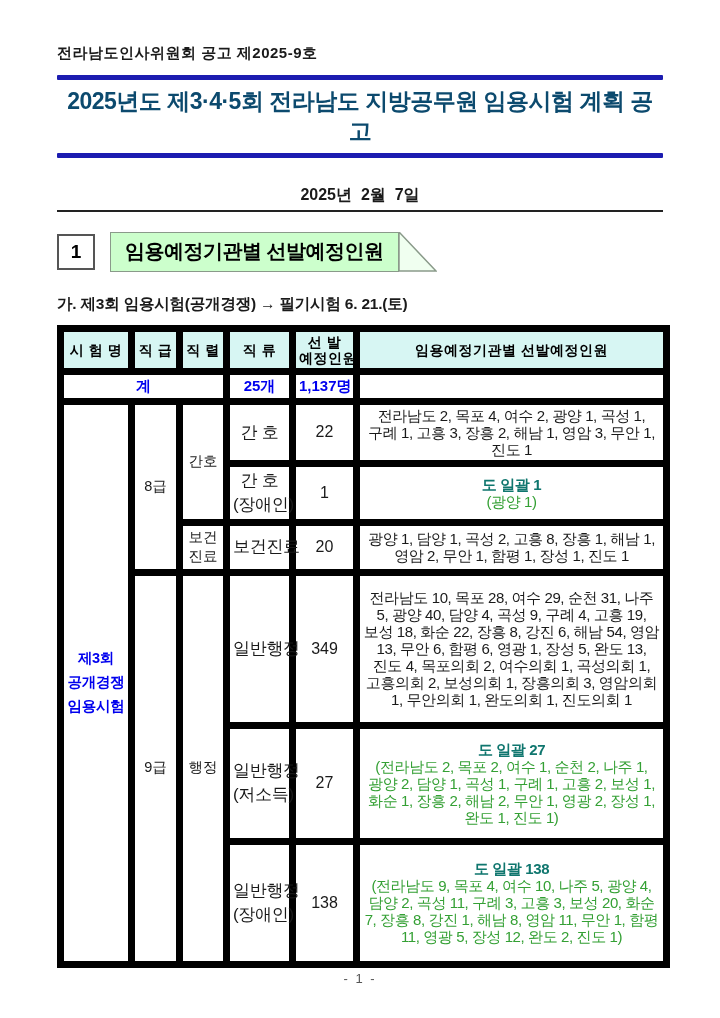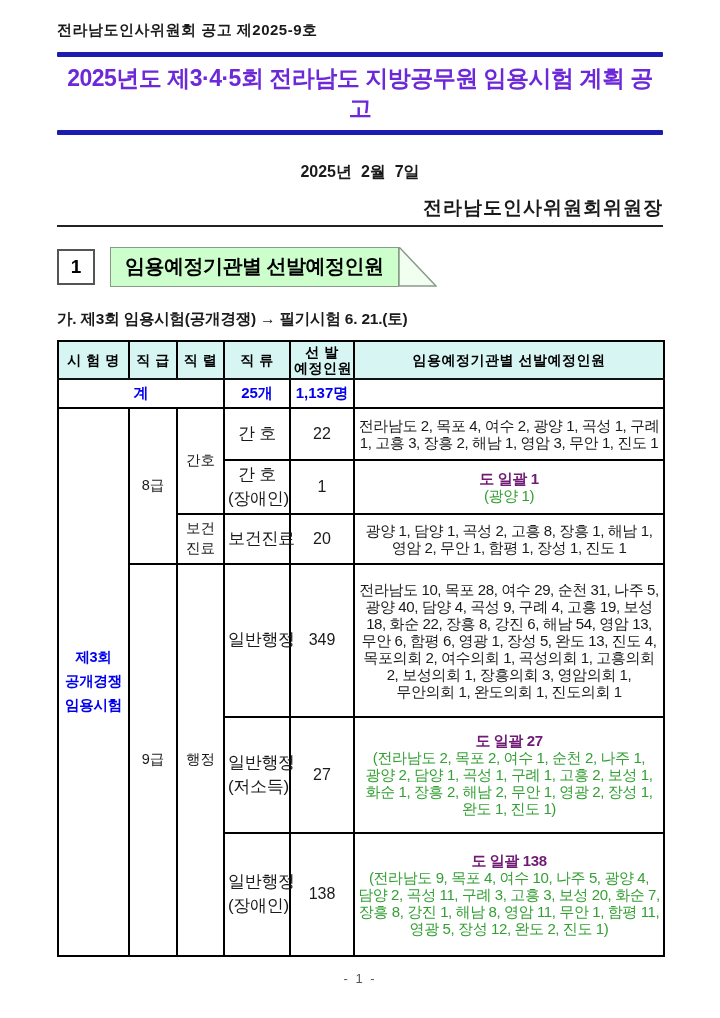--- a/index.html
+++ b/index.html
@@ -4,29 +4,29 @@
 <style>
   * { margin:0; padding:0; box-sizing:border-box; }
   html,body { background:#ffffff; }
   body {
     width:720px; height:1018px; position:relative;
     font-family:"Liberation Sans","DejaVu Sans",sans-serif;
     color:#1a1a1a; overflow:hidden;
   }
   .page { position:absolute; left:57px; top:0; width:606px; height:1018px; }
 
-  .notice-no { margin-top:21px; font-size:15px; font-weight:bold; letter-spacing:0.5px; }
+  .notice-no { margin-top:44px; font-size:15px; font-weight:bold; letter-spacing:0.5px; }
 
   .bar { height:5px; background:#1c1cb0; border-radius:1px; }
   .bar.top { margin-top:12px; }
   .bar.bottom { margin-top:6px; }
 
   .doc-title {
     margin-top:7px; text-align:center; font-size:23px; font-weight:bold;
-    letter-spacing:-0.5px; line-height:1.3; color:#6d28d9;
+    letter-spacing:-0.5px; line-height:1.3; color:#0c4a6e;
   }
 
   .intro {
     margin-top:14px; font-size:15.5px; line-height:1.5; text-align:justify;
     text-indent:1.8em; letter-spacing:-0.2px; word-break:keep-all;
   }
 
   .doc-date { margin-top:27px; text-align:center; font-size:16px; font-weight:bold; white-space:pre; }
   .issuer  { margin-top:12px; text-align:right; font-size:19px; font-weight:bold; letter-spacing:1px; }
   .rule    { margin-top:4px; border:none; border-top:2.5px solid #222; }
@@ -54,21 +54,21 @@
     font-size:14px;
   }
   table.plan col.c-exam   { width:71px; }
   table.plan col.c-grade  { width:48px; }
   table.plan col.c-series { width:47px; }
   table.plan col.c-jikryu { width:66px; }
   table.plan col.c-count  { width:64px; }
   table.plan col.c-inst   { width:310px; }
 
   table.plan th, table.plan td {
-    border:2px solid #000000; text-align:center; vertical-align:middle;
+    border:7px solid #000000; text-align:center; vertical-align:middle;
     padding:2px 3px; word-break:keep-all;
   }
   table.plan { border:2px solid #000; }
   table.plan thead th {
     background:#d7f6f3; font-weight:bold; color:#000;
     border-bottom:2.5px solid #111; height:34px;
     white-space:pre-line; line-height:1.15; font-size:14px; letter-spacing:0.5px;
   }
   tr.total { height:29px; }
   tr.total td { color:#0000ee; font-weight:bold; font-size:15px; }
@@ -77,21 +77,21 @@
     color:#0000ee; font-weight:bold; white-space:pre-line; line-height:1.65;
     font-size:14.5px; letter-spacing:-0.3px;
   }
   td.grade-cell, td.series-cell { font-size:14.5px; white-space:pre-line; line-height:1.35; }
   td.jikryu-cell { font-size:17px; white-space:pre-line; line-height:1.4; letter-spacing:-0.3px; }
   td.count-cell { font-size:16px; }
   td.inst-cell {
     text-align:left; padding:5px 8px; line-height:17px; font-size:15px;
     letter-spacing:-0.4px; color:#1a1a1a;
   }
-  td.inst-cell .lead { display:block; color:#701a75; font-weight:bold; }
+  td.inst-cell .lead { display:block; color:#0f766e; font-weight:bold; }
   td.inst-cell .detail { color:#34a034;margin-top:24px; }
   td.inst-cell .lead:empty, td.inst-cell .detail:empty { display:none; }
 
   tr.r1 { height:52px; } tr.r2 { height:46px; } tr.r3 { height:50px; }
   tr.r4 { height:153px; } tr.r5 { height:116px; } tr.r6 { height:123px; }
 
   .page-footer {
     position:absolute; left:0; right:0; bottom:32px;
     text-align:center; font-size:13px; color:#555; letter-spacing:2px;
   }
@@ -102,21 +102,20 @@
 <div class="page">
 
   <div class="notice-no">전라남도인사위원회 공고 제2025-9호</div>
 
   <div class="bar top"></div>
   <div class="doc-title">2025년도 제3·4·5회 전라남도 지방공무원 임용시험 계획 공고</div>
   <div class="bar bottom"></div>
 
 
   <div class="doc-date">2025년  2월  7일</div>
-  <div class="issuer">전라남도인사위원회위원장</div>
   <hr class="rule">
 
   <div class="section-head">
     <div class="section-num">1</div>
     <div class="section-callout">
       <div class="callout-body">임용예정기관별 선발예정인원</div>
       <svg class="callout-fold" viewBox="0 0 38 40">
         <polygon points="0,0 37,39 0,39" fill="#f0fff0" stroke="#8a9a8a" stroke-width="1.5"></polygon>
       </svg>
     </div>

